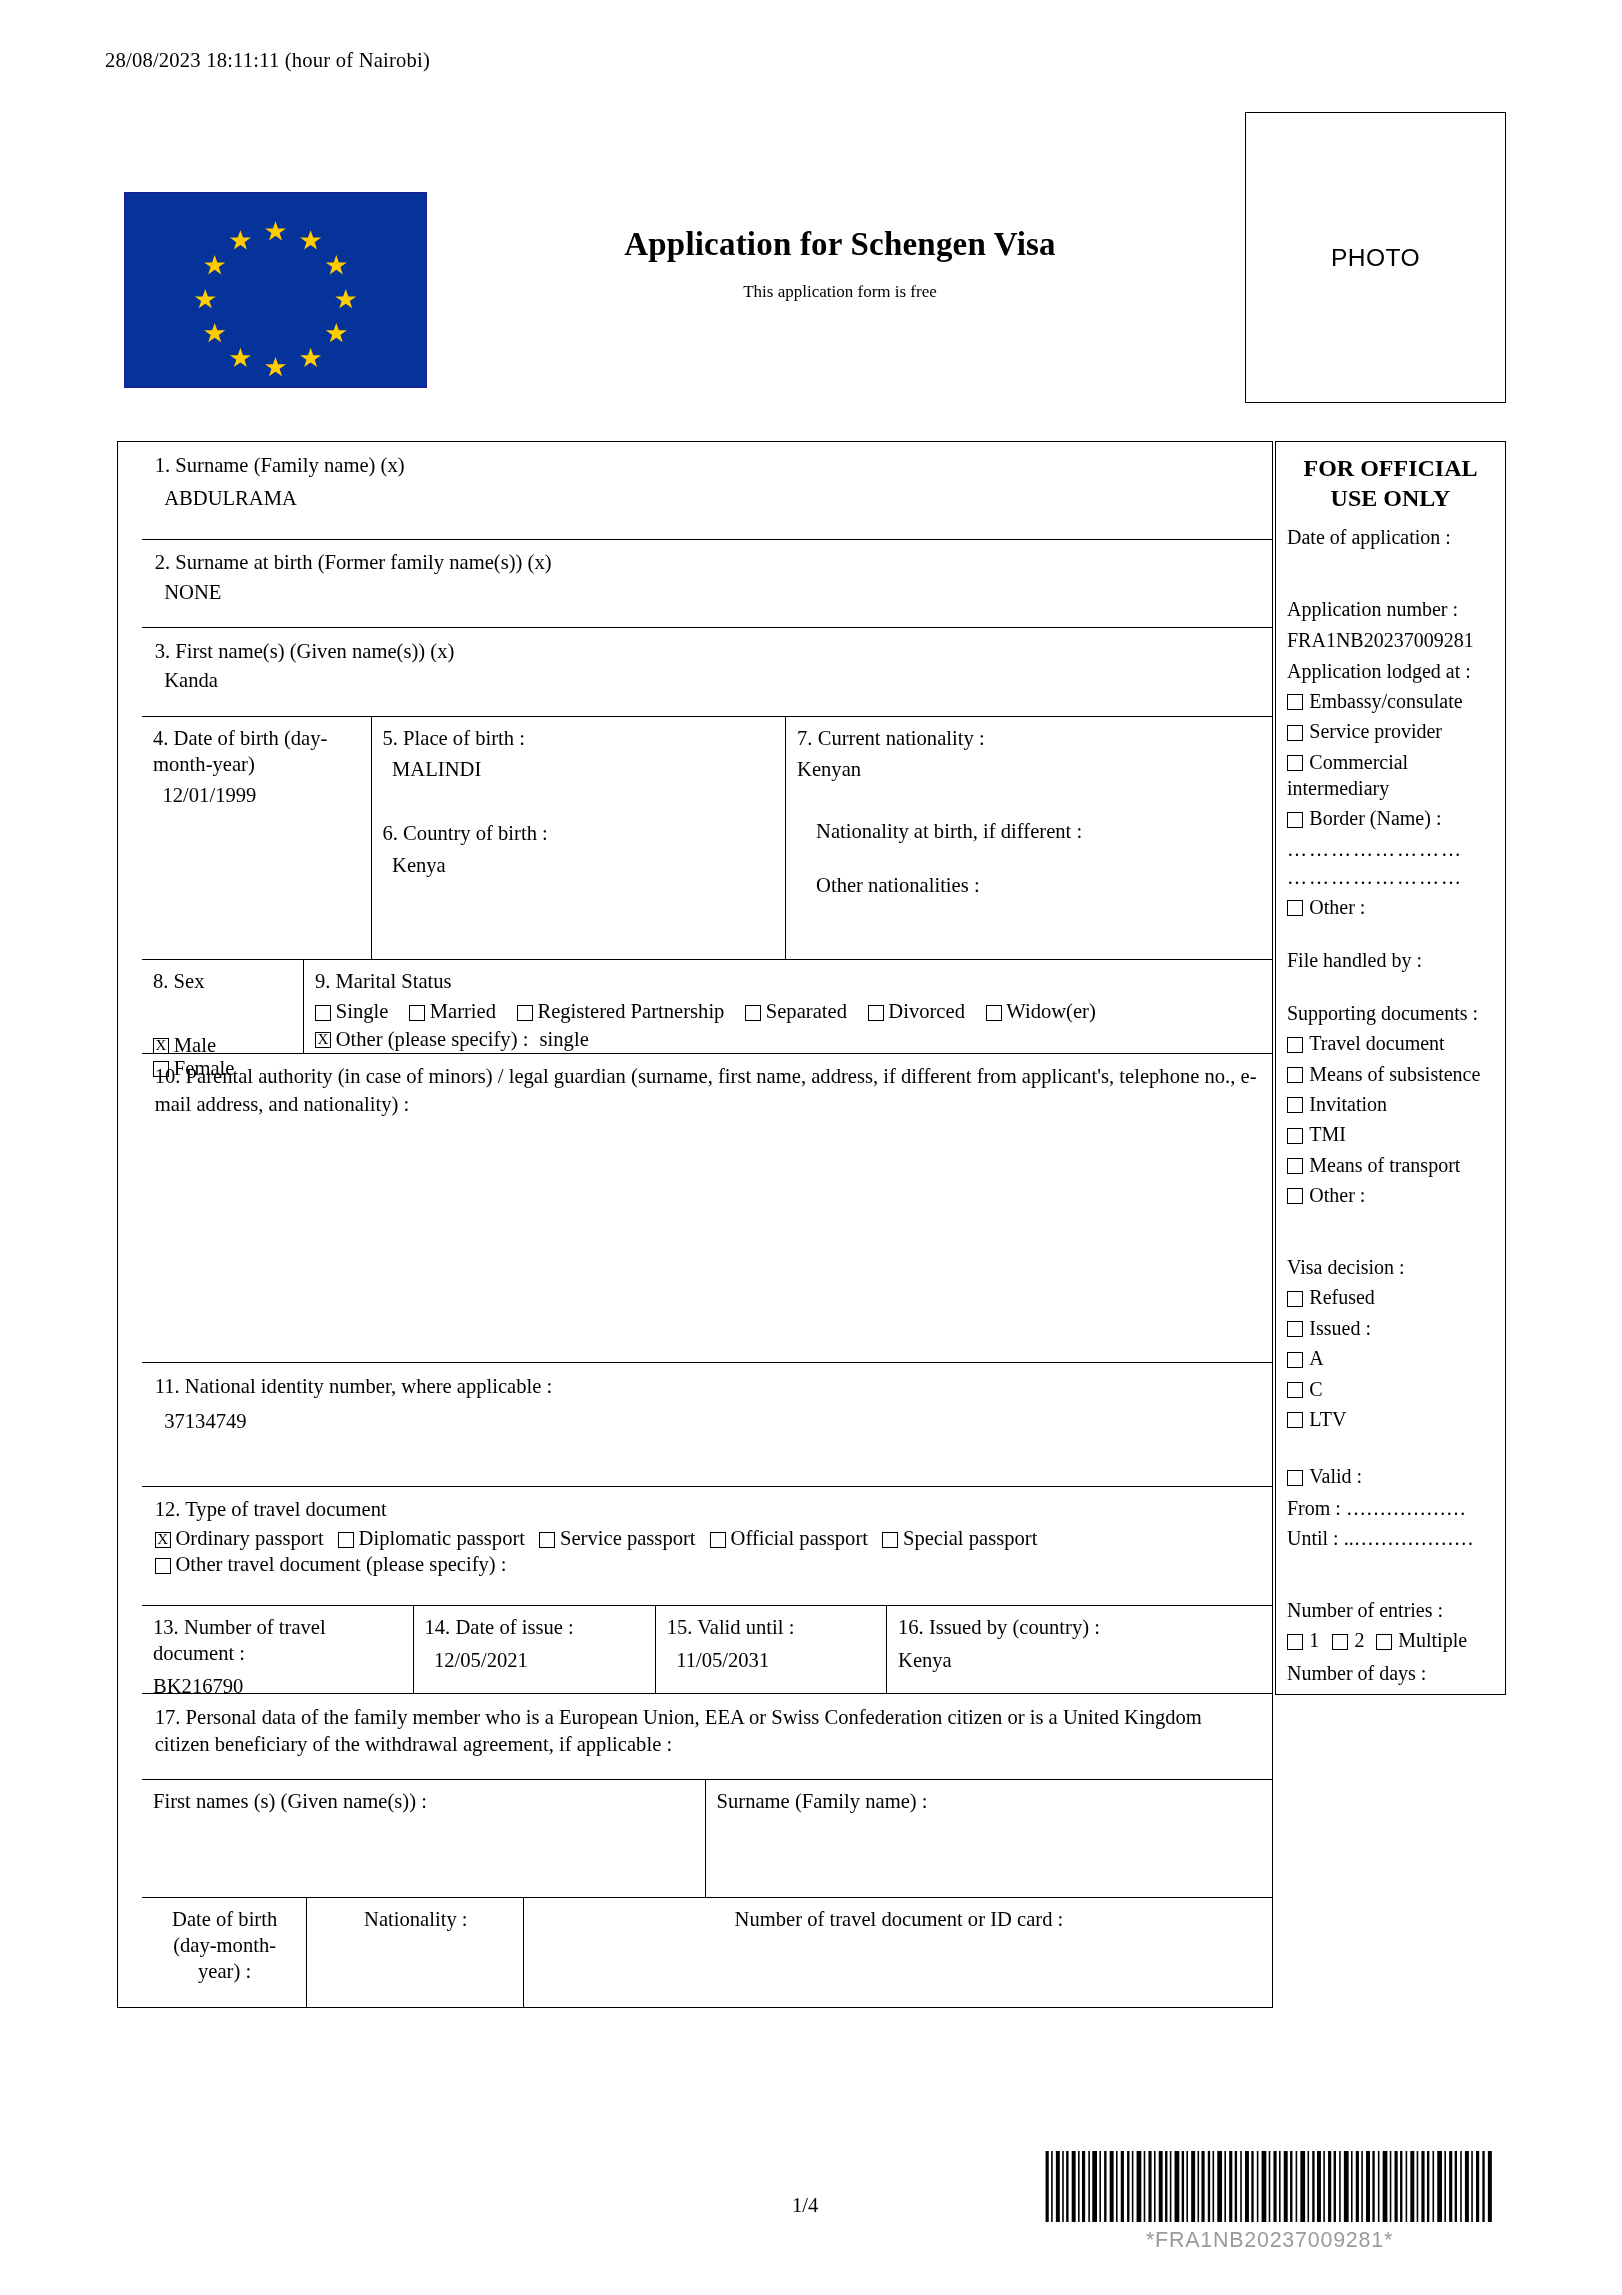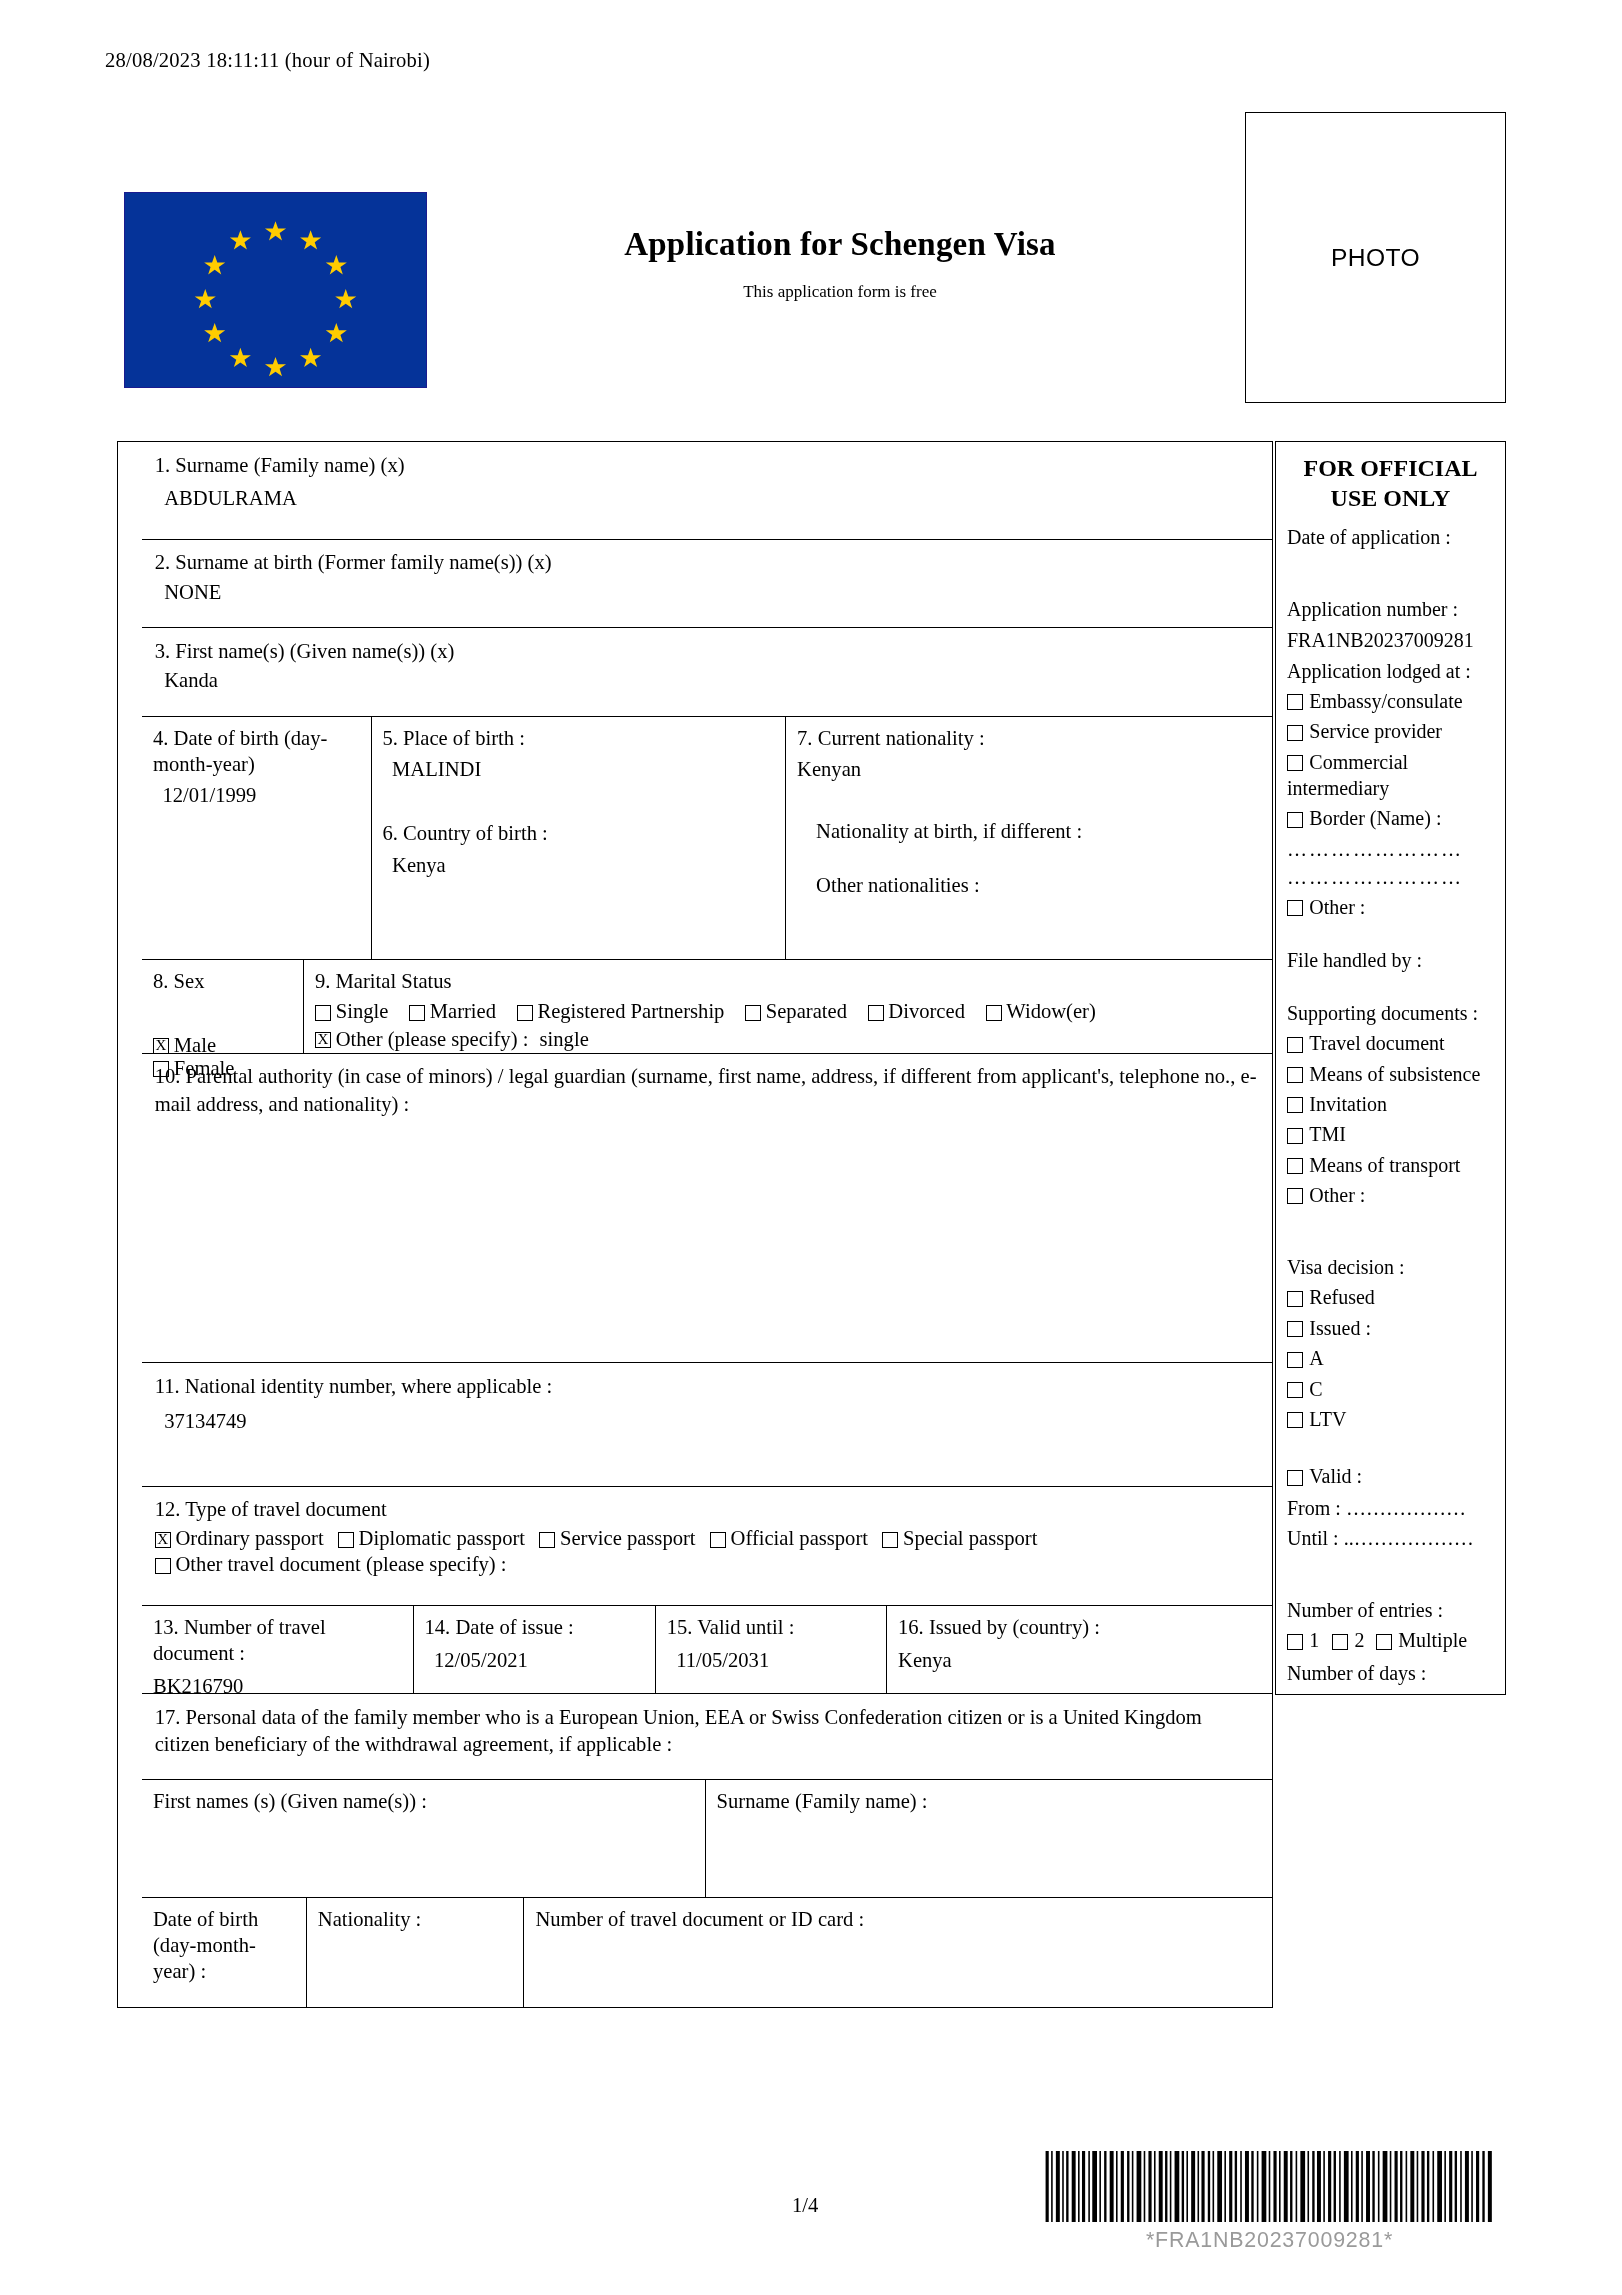--- a/index.html
+++ b/index.html
@@ -84,21 +84,21 @@
     width: 1156px;
     border: 1.6px solid #000;
     box-sizing: border-box;
     padding-left: 24px;
   }
   .row {
     border-bottom: 1.6px solid #000;
     box-sizing: border-box;
     position: relative;
   }
-  .row:last-child { border-bottom: none; }
+  .row:last-child { border-bottom: none; text-align: center; }
   .cellrow { display: flex; }
   .cell {
     border-right: 1.6px solid #000;
     box-sizing: border-box;
     padding: 8px 9.5px 3.2px 11px;
     position: relative;
   }
   .cell:last-child { border-right: none; }
 
   .lbl {

